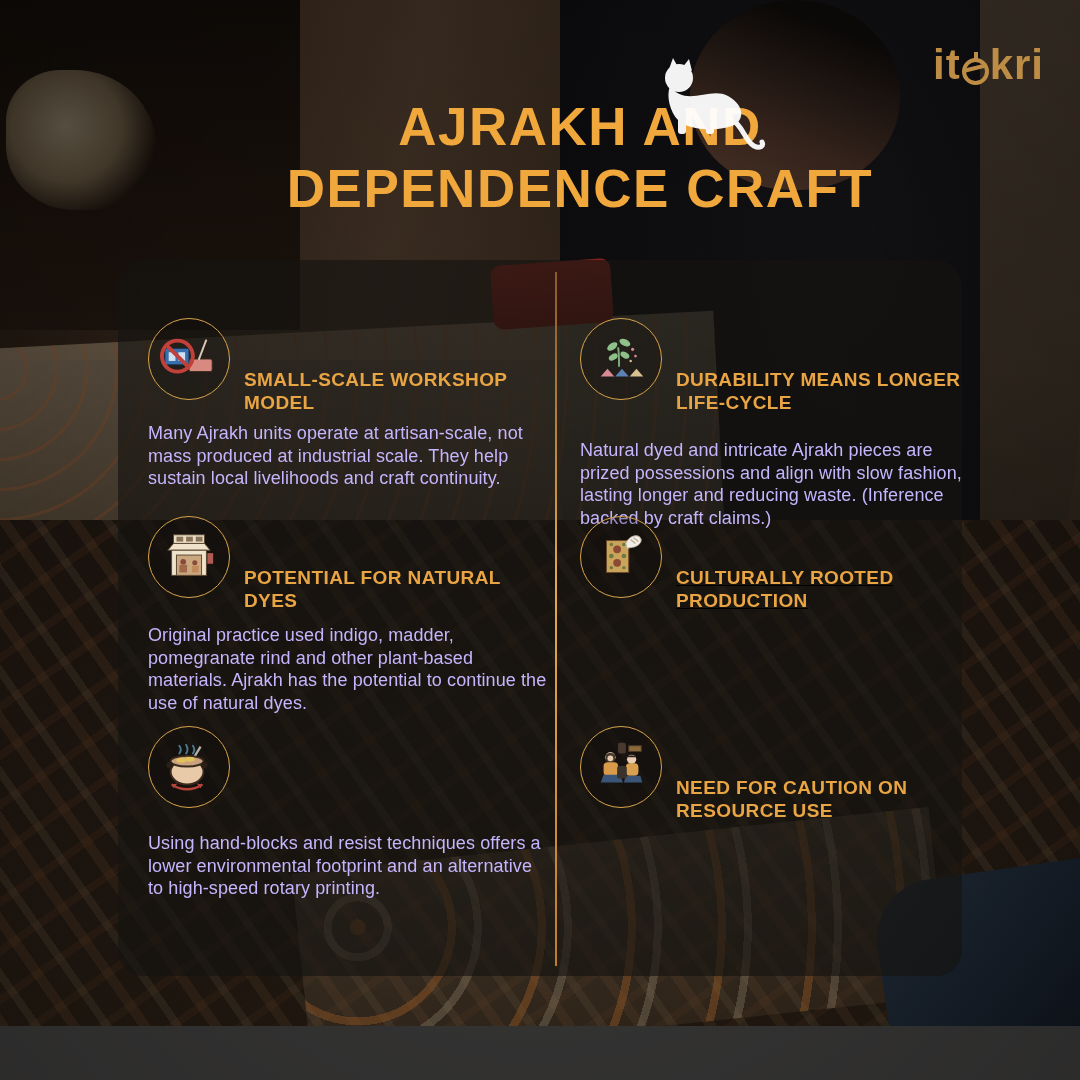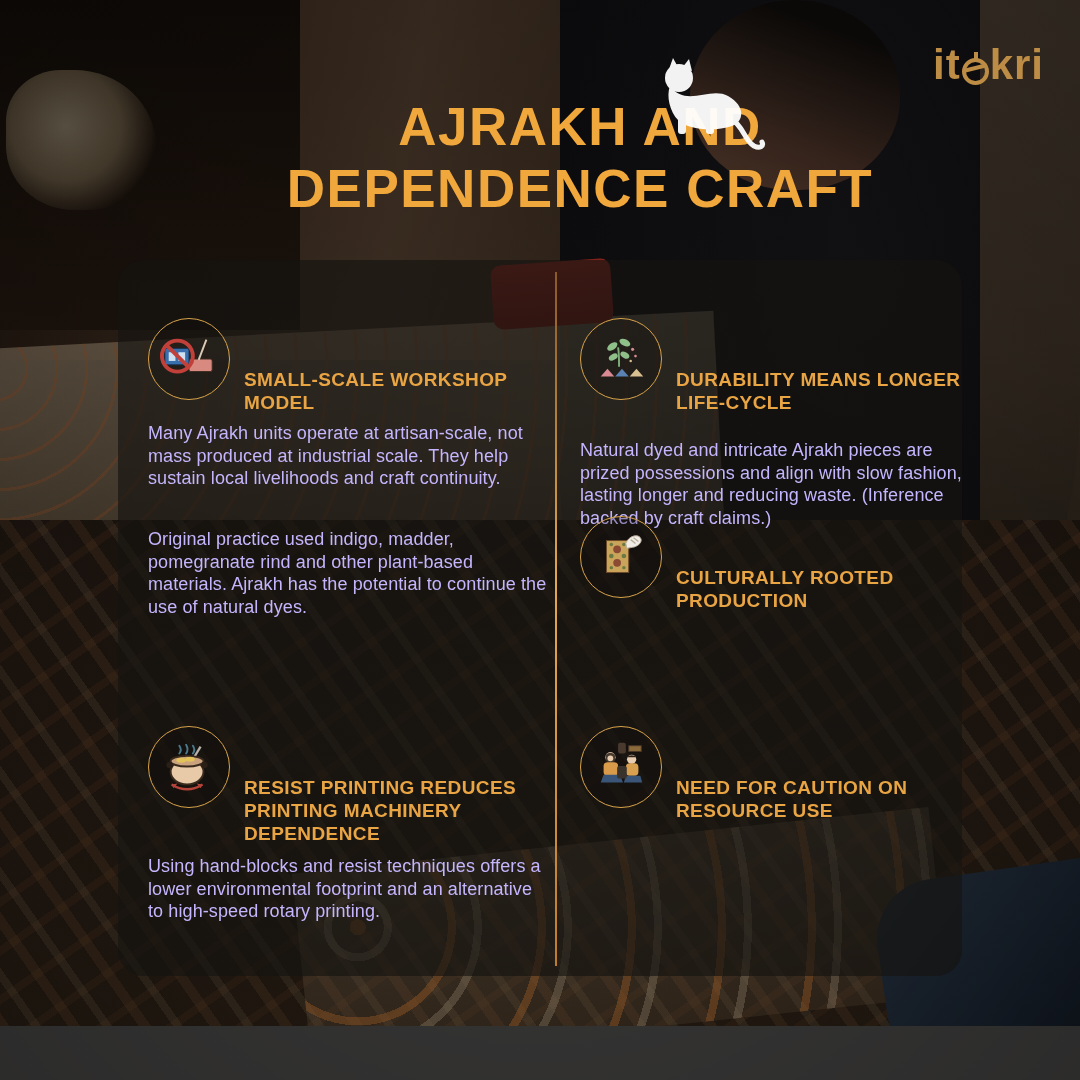--- a/index.html
+++ b/index.html
@@ -64,25 +64,25 @@
   
   .section{position:absolute;display:flex;flex-direction:column;}
   .sec-head{display:flex;gap:14px;align-items:flex-start;}
   .icon-circle{width:82px;height:82px;border:1.6px solid #d9a44a;border-radius:50%;box-sizing:border-box;
     display:flex;align-items:center;justify-content:center;flex-shrink:0;background:rgba(10,8,6,.25);}
   .sec-title{color:#e9a443;font-weight:bold;font-size:19px;line-height:23px;letter-spacing:.4px;
     padding-top:6px;max-width:300px;text-transform:uppercase;margin-top:44px;}
   .sec-body{color:#c4b5fd;font-size:18px;line-height:22.5px;max-width:402px;letter-spacing:.1px;}
   .row1 .sec-body{margin-top:8px;}
   .row2 .sec-body{margin-top:12px;}
-  .row3 .sec-body{margin-top:10px;}
+  .row3 .sec-body{margin-top:24px;}
   .s1{left:148px;top:318px;width:400px;}
   .s2{left:580px;top:318px;width:402px;gap:17px;}
   .s3{left:148px;top:516px;width:400px;}
-  .s4{left:580px;top:516px;width:402px;}
+  .s4{left:580px;top:516px;width:402px;text-decoration:underline;}
   .s5{left:148px;top:726px;width:400px;}
   .s6{left:580px;top:726px;width:402px;justify-content:flex-end;}
 </style>
 </head>
 <body>
 
 <div class="stage">
 
   <div class="bg"></div>
   <div class="bg-wall"></div>
@@ -162,20 +162,39 @@
           <polygon points="24,48 31,40 38,48" fill="#5b82b5"></polygon>
           <polygon points="39,48 46,40 53,48" fill="#d9c092"></polygon>
         </svg>
       </div>
       <div class="sec-title">DURABILITY MEANS LONGER LIFE-CYCLE</div>
     </div>
     <div class="sec-body">Natural dyed and intricate Ajrakh pieces are prized possessions and align with slow fashion, lasting longer and reducing waste. (Inference backed by craft claims.)</div>
   </div>
 
   <div class="section row2 s3">
+    <div class="sec-head">
+      <div class="icon-circle">
+        <svg width="58" height="58" viewBox="0 0 60 60">
+          <rect x="14" y="7" width="32" height="9" fill="#e8dcc4" stroke="#5a4632"></rect>
+          <rect x="17" y="9" width="7" height="5" fill="#8a7458"></rect>
+          <rect x="27" y="9" width="7" height="5" fill="#8a7458"></rect>
+          <rect x="37" y="9" width="7" height="5" fill="#8a7458"></rect>
+          <polygon points="8,23 52,23 46,16 14,16" fill="#efe3cc" stroke="#5a4632"></polygon>
+          <rect x="12" y="23" width="36" height="26" fill="#efe3cc" stroke="#5a4632"></rect>
+          <rect x="17" y="28" width="26" height="21" fill="#caa77e" stroke="#5a4632"></rect>
+          <circle cx="24" cy="35" r="3" fill="#8a4a3a"></circle>
+          <rect x="20" y="38" width="8" height="8" fill="#a06a4a"></rect>
+          <circle cx="36" cy="36" r="2.6" fill="#8a4a3a"></circle>
+          <rect x="33" y="39" width="7" height="7" fill="#c08a5a"></rect>
+          <rect x="49" y="26" width="6" height="11" fill="#b05a50"></rect>
+        </svg>
+      </div>
+      <div class="sec-title">POTENTIAL FOR NATURAL DYES</div>
+    </div>
     <div class="sec-body">Original practice used indigo, madder, pomegranate rind and other plant-based materials. Ajrakh has the potential to continue the use of natural dyes.</div>
   </div>
 
   <div class="section row2 s4">
     <div class="sec-head">
       <div class="icon-circle">
         <svg width="58" height="58" viewBox="0 0 60 60">
           <rect x="15" y="13" width="23" height="33" fill="#c9a45a" stroke="#6b4a28"></rect>
           <circle cx="26" cy="22" r="4" fill="#8a4a33"></circle>
           <circle cx="26" cy="36" r="4" fill="#8a4a33"></circle>
@@ -206,21 +225,20 @@
           <ellipse cx="28" cy="24" rx="17" ry="5.5" fill="#caa27e" stroke="#3a2a1e" stroke-width="2"></ellipse>
           <circle cx="10" cy="28" r="3.4" fill="#2a1f16"></circle>
           <circle cx="46" cy="28" r="3.4" fill="#2a1f16"></circle>
           <ellipse cx="22" cy="23" rx="5" ry="2.6" fill="#e3c25a"></ellipse>
           <ellipse cx="31" cy="22" rx="5" ry="2.6" fill="#e3c25a"></ellipse>
           <path d="M12 48 q 16 10 32 0" stroke="#b5433a" stroke-width="2.4" fill="none"></path>
           <polygon points="12,48 18,47 14,52" fill="#b5433a"></polygon>
           <polygon points="44,48 38,47 42,52" fill="#b5433a"></polygon>
         </svg>
       </div>
-      <div class="sec-title">RESIST PRINTING REDUCES PRINTING MACHINERY DEPENDENCE</div>
     </div>
     <div class="sec-body">Using hand-blocks and resist techniques offers a lower environmental footprint and an alternative to high-speed rotary printing.</div>
   </div>
 
   <div class="section row3 s6">
     <div class="sec-head">
       <div class="icon-circle">
         <svg width="58" height="58" viewBox="0 0 60 60">
           <rect x="27" y="5" width="8" height="11" rx="2" fill="#4a3a2e"></rect>
           <rect x="38" y="8" width="13" height="6" fill="#8a6a3a" stroke="#4a3626"></rect>

